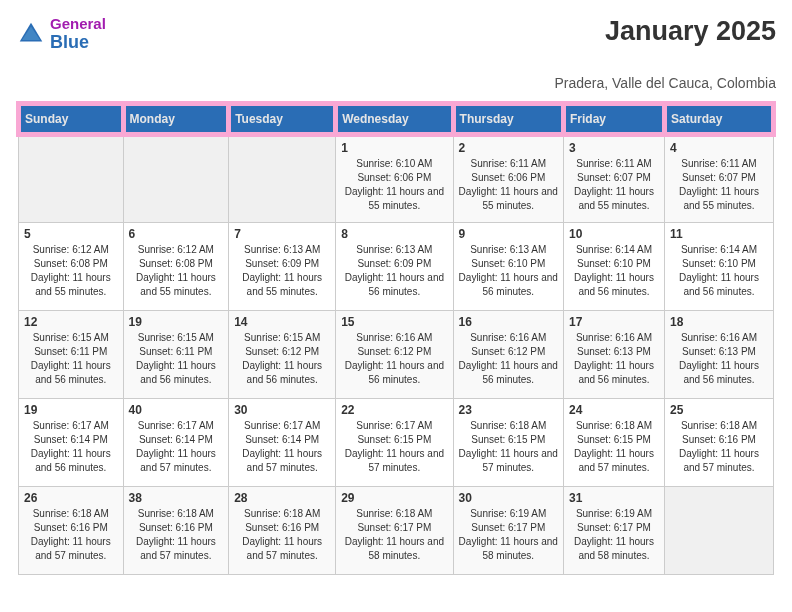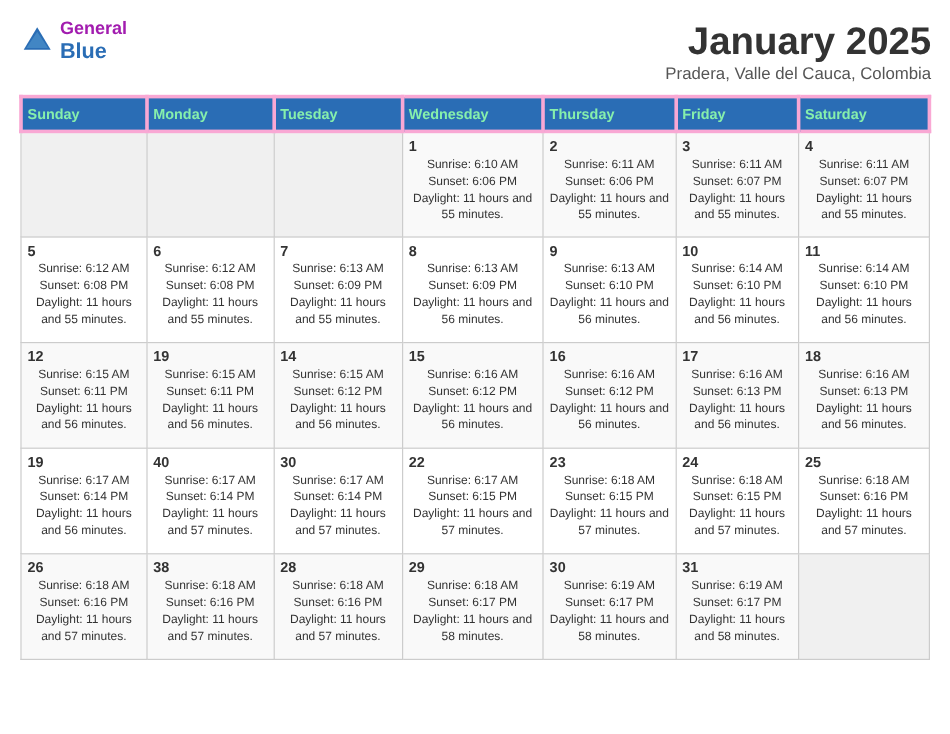--- a/index.html
+++ b/index.html
@@ -37,41 +37,42 @@
       color: #2a6db5;
     }
     .logo-icon {
       width: 30px;
       height: 30px;
     }
     .title-section {
       text-align: right;
     }
     .calendar-title {
-      font-size: 32px;
+      font-size: 27px;
       font-weight: bold;
       color: #333;
     }
     .calendar-subtitle {
       font-size: 14px;
       color: #555;
+      margin-top: 28px;
     }
     table {
       width: 100%;
       border-collapse: collapse;
       font-size: 10.5px;
     }
     thead tr th {
       background-color: #2a6db5;
-      color: #86efac;
+      color: #e5e5e5;
       padding: 6px 4px;
       text-align: left;
       font-size: 12px;
       font-weight: bold;
-      border: 3px solid #f9a8d4;
+      border: 5px solid #f9a8d4;
     }
     tbody tr {
       vertical-align: top;
     }
     tbody tr td {
       border: 1px solid #ccc;
       padding: 4px 5px;
       vertical-align: top;
       min-height: 80px;
       height: 88px;

